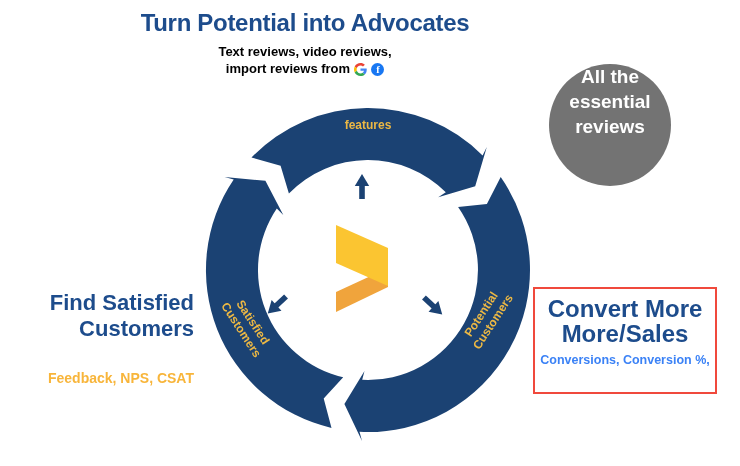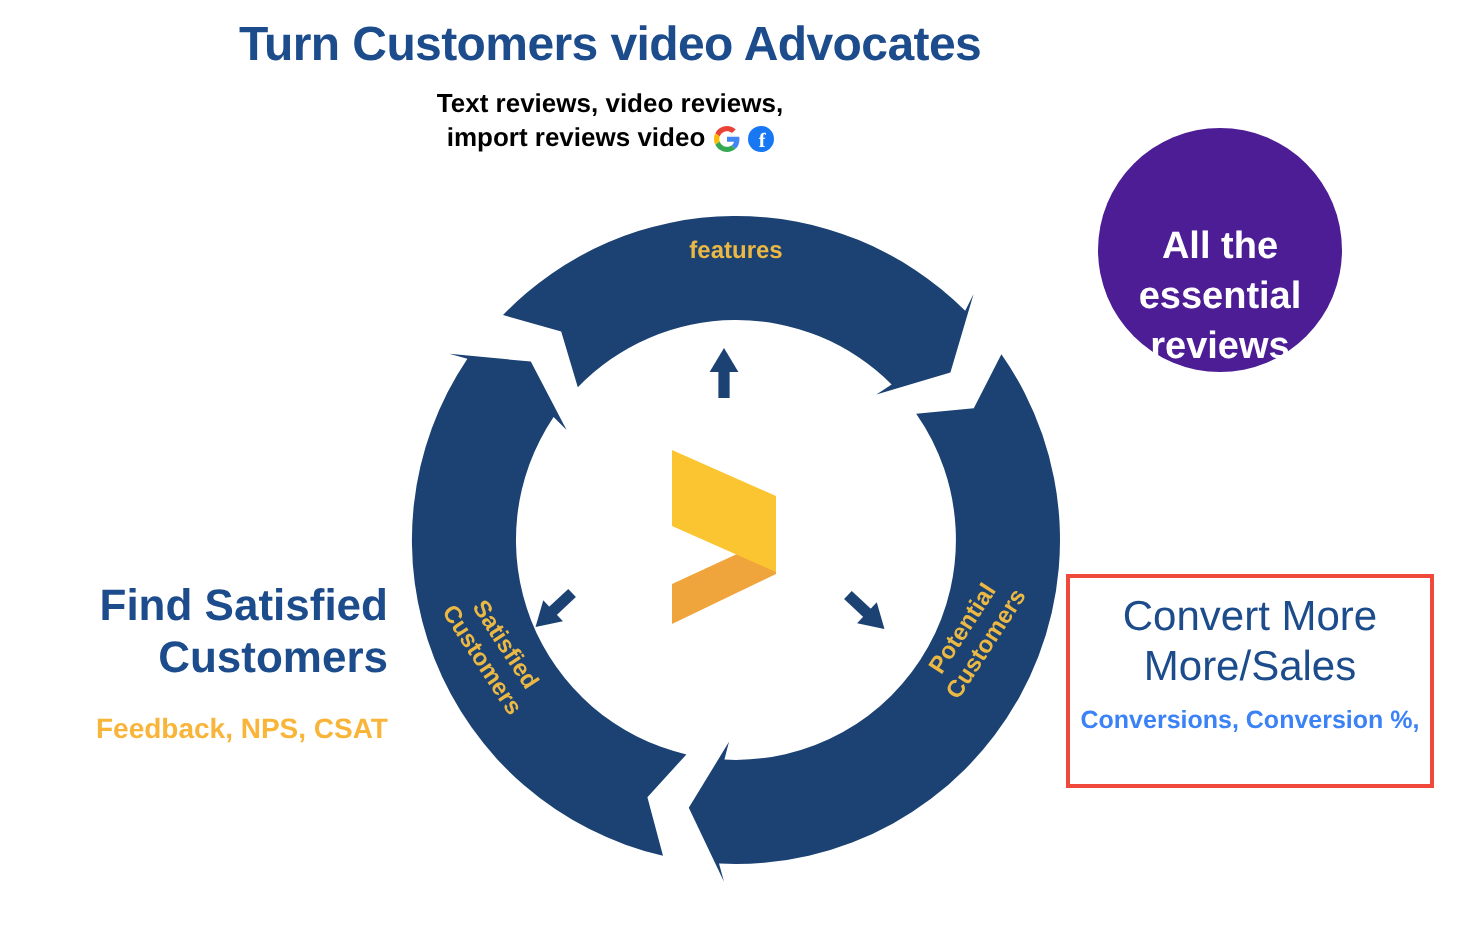--- a/index.html
+++ b/index.html
@@ -70,78 +70,78 @@
     left: 8px; top: 290px; width: 186px;
     text-align: right;
   }
   .left-callout .callout-heading {
     font-size: 22px;
     font-weight: bold;
     line-height: 26px;
     color: #1d4c8c;
   }
   .left-callout .callout-sub {
-    margin-top: 14px;
+    margin-top: 28px;
     font-size: 14px;
     font-weight: bold;
     color: #f8b53a;
   }
   
   .features-badge {
     position: absolute;
     left: 549px; top: 64px;
     width: 122px; height: 122px;
     border-radius: 50%;
-    background: #4c1d95;
+    background: #737373;
     display: flex;
-    align-items: flex-end;
+    align-items: flex-start;
     justify-content: center;
     text-align: center;
     color: #ffffff;
     font-size: 19px;
     font-weight: bold;
     line-height: 25px;
   }
   .features-badge span { display: block; }
   
   .convert-callout {
     position: absolute;
     left: 533px; top: 287px;
     width: 184px; height: 107px;
     border: 2px solid #f0493c;
     background: #ffffff;
     text-align: center;
     padding-top: 7px;
   }
   .convert-callout .callout-heading {
-    font-size: 21px;
-    font-weight: normal;
+    font-size: 24px;
+    font-weight: bold;
     line-height: 25px;
     color: #1d4c8c;
   }
   .convert-callout .callout-sub {
     margin-top: 7px;
     font-size: 12.5px;
     font-weight: bold;
     line-height: 15px;
     color: #3b82f6;
   }
   .line { display: block; }
 </style>
 </head>
 <body>
 
 <div class="stage">
 
-  <div class="page-title">Turn Customers video Advocates</div>
+  <div class="page-title">Turn Potential into Advocates</div>
 
   <div class="subtitle">
     <div>Text reviews, video reviews,</div>
     <div class="subtitle-line2">
-      <span>import reviews video</span>
+      <span>import reviews from</span>
       <svg class="inline-icon" viewBox="0 0 48 48">
         <path fill="#EA4335" d="M24 9.5c3.54 0 6.71 1.22 9.21 3.6l6.85-6.85C35.9 2.38 30.47 0 24 0 14.62 0 6.51 5.38 2.56 13.22l7.98 6.19C12.43 13.72 17.74 9.5 24 9.5z"></path>
         <path fill="#4285F4" d="M46.98 24.55c0-1.57-.15-3.09-.38-4.55H24v9.02h12.94c-.58 2.96-2.26 5.48-4.78 7.18l7.73 6c4.51-4.18 7.09-10.36 7.09-17.65z"></path>
         <path fill="#FBBC05" d="M10.53 28.59c-.48-1.45-.76-2.99-.76-4.59s.27-3.14.76-4.59l-7.98-6.19C.92 16.46 0 20.12 0 24c0 3.88.92 7.54 2.56 10.78l7.97-6.19z"></path>
         <path fill="#34A853" d="M24 48c6.48 0 11.93-2.13 15.89-5.81l-7.73-6c-2.15 1.45-4.92 2.3-8.16 2.3-6.26 0-11.57-4.22-13.47-9.91l-7.98 6.19C6.51 42.62 14.62 48 24 48z"></path>
       </svg>
       <svg class="inline-icon" viewBox="0 0 14 14">
         <circle cx="7" cy="7" r="7" fill="#1877f2"></circle>
         <text x="7.6" y="11.3" text-anchor="middle" font-family="Liberation Serif, serif" font-size="11" font-weight="bold" fill="#ffffff">f</text>
       </svg>

